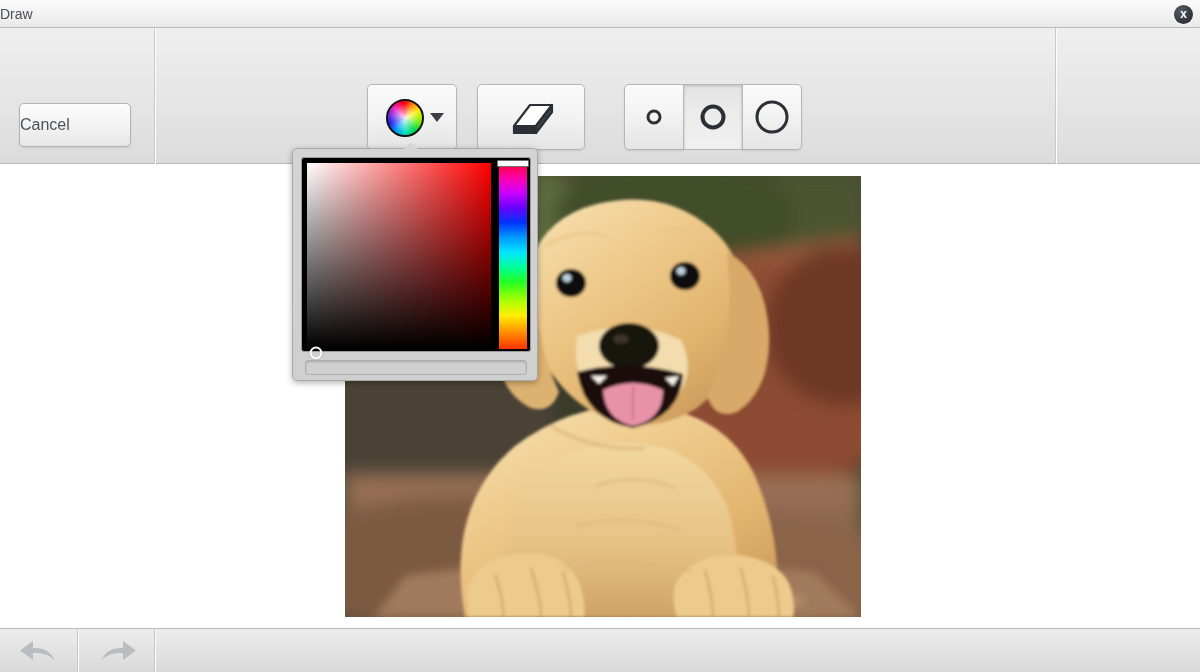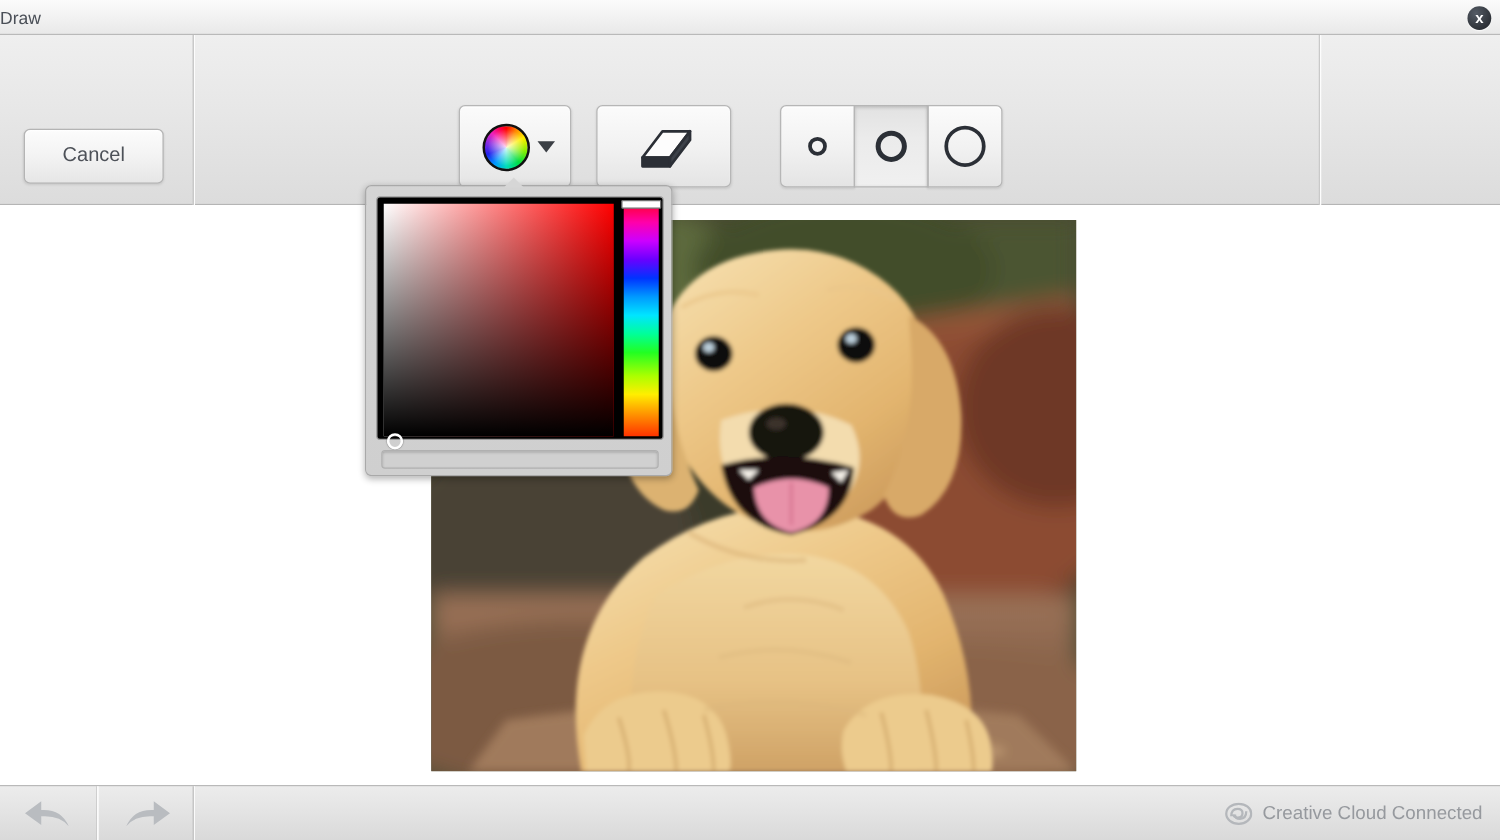--- a/index.html
+++ b/index.html
@@ -48,21 +48,21 @@
   }
   .tb-div.left { left: 154px; }
   .tb-div.right { left: 1055px; }
 
   .cancel-btn {
     position: absolute; left: 19px; top: 75px;
     width: 112px; height: 44px; border-radius: 5px;
     background: linear-gradient(to bottom, #fcfcfc 0%, #f3f3f3 50%, #e6e6e6 100%);
     border: 1px solid #b4b4b4;
     box-shadow: 0 1px 1px rgba(255,255,255,0.9) inset, 0 1px 2px rgba(0,0,0,0.10);
-    font-size: 16px; color: #4d5158; line-height: 42px; text-align: center;
+    font-size: 16px; color: #4d5158; line-height: 42px; 
     cursor: pointer;
   }
 
   .apply-btn {
     position: absolute; left: 1073px; top: 75px;
     width: 112px; height: 44px; border-radius: 5px;
     background: linear-gradient(to bottom, #2bb3f3 0%, #17a4ef 45%, #0a8ce8 100%);
     border: 1px solid #0c7cc9;
     box-shadow: 0 1px 1px rgba(255,255,255,0.45) inset, 0 1px 2px rgba(0,0,0,0.18);
     font-size: 17px; color: #ffffff; line-height: 42px; text-align: center;
@@ -393,23 +393,15 @@
       <svg width="44" height="28" viewBox="0 0 44 28">
         <path d="M16,4 L16,11 Q32,10 38,24 Q31,15 16,16 L16,23 L3,13.5 Z" fill="#b9bcc0"></path>
       </svg>
     </div>
     <div class="bb-cell" style="left:79px; width:76px;">
       <svg width="44" height="28" viewBox="0 0 44 28">
         <path d="M28,4 L28,11 Q12,10 6,24 Q13,15 28,16 L28,23 L41,13.5 Z" fill="#b9bcc0"></path>
       </svg>
     </div>
 
-    <div class="cc-status">
-      <svg width="22" height="18" viewBox="0 0 22 18">
-        <ellipse cx="11" cy="9" rx="10" ry="8" fill="none" stroke="#b4b7bb" stroke-width="1.8"></ellipse>
-        <path d="M5,11 Q5,5 10,5 Q14,5 14,8.5 Q14,12 10,12 Q7,12 6.5,9.5" fill="none" stroke="#b4b7bb" stroke-width="1.8"></path>
-        <path d="M17,7 Q17,13 12,13 Q8,13 8,9.5" fill="none" stroke="#b4b7bb" stroke-width="1.8"></path>
-      </svg>
-      <span>Creative Cloud Connected</span>
-    </div>
   </div>
 
 </div>
 
 </body></html>

